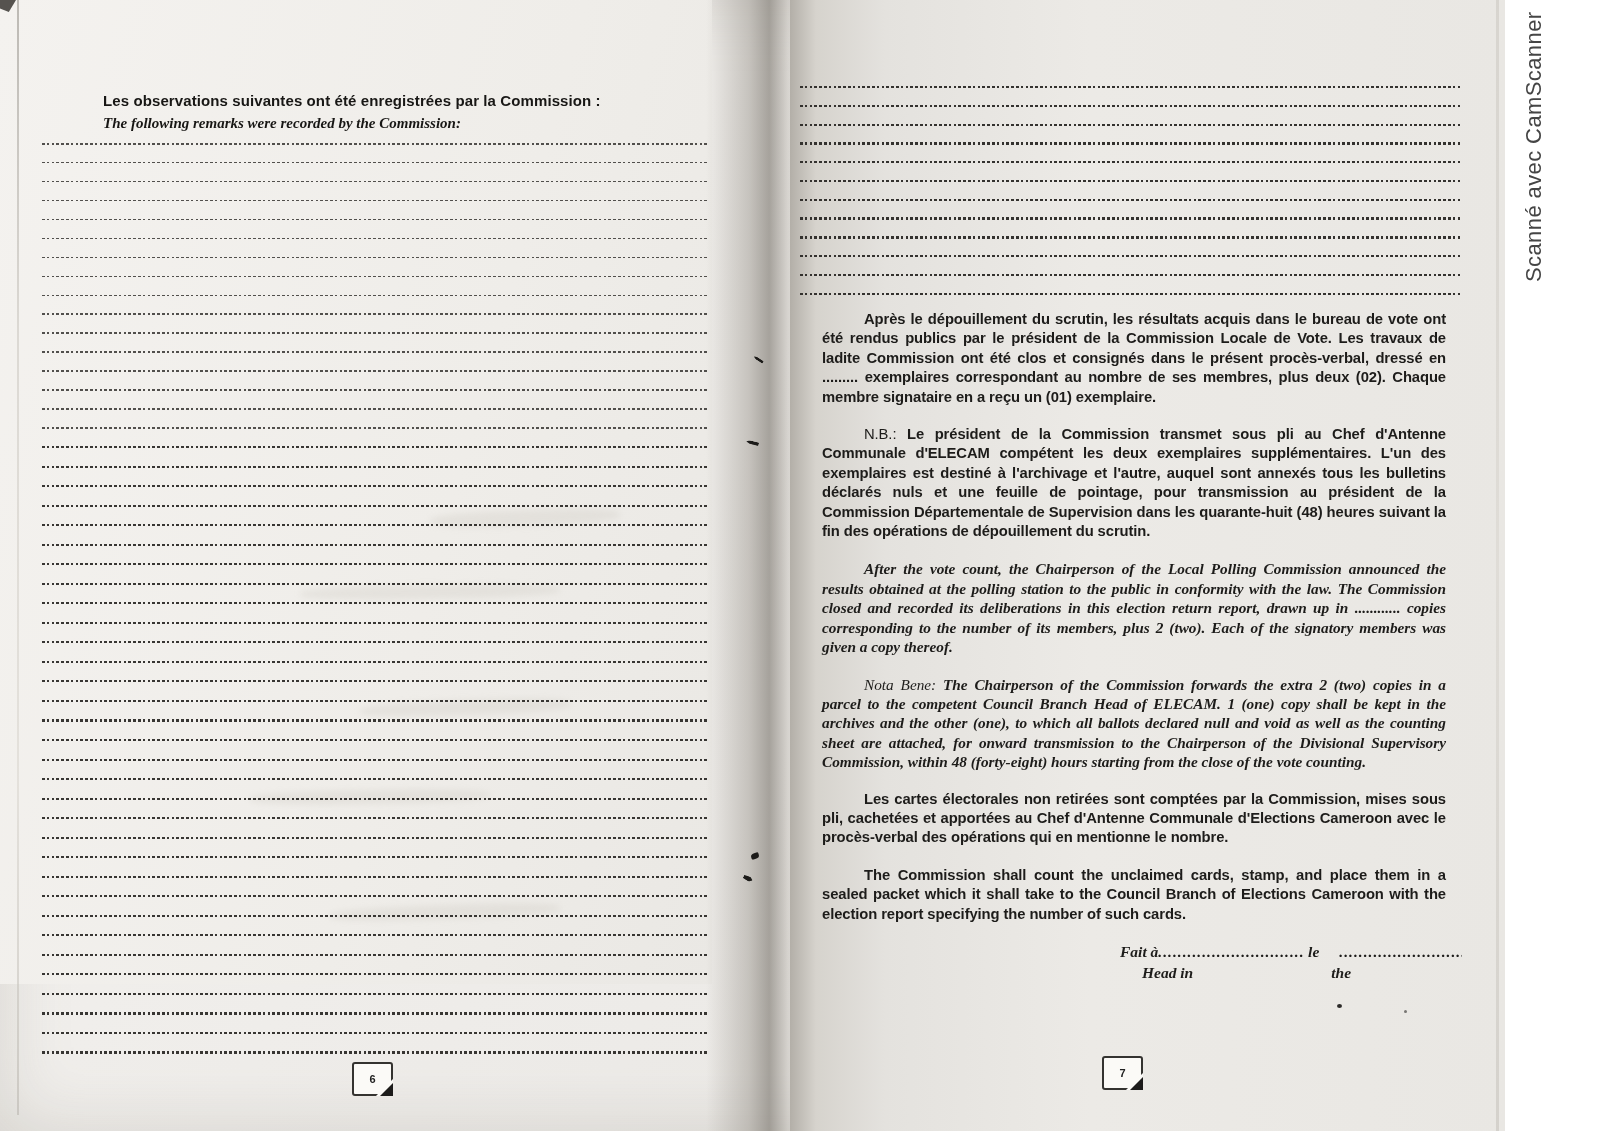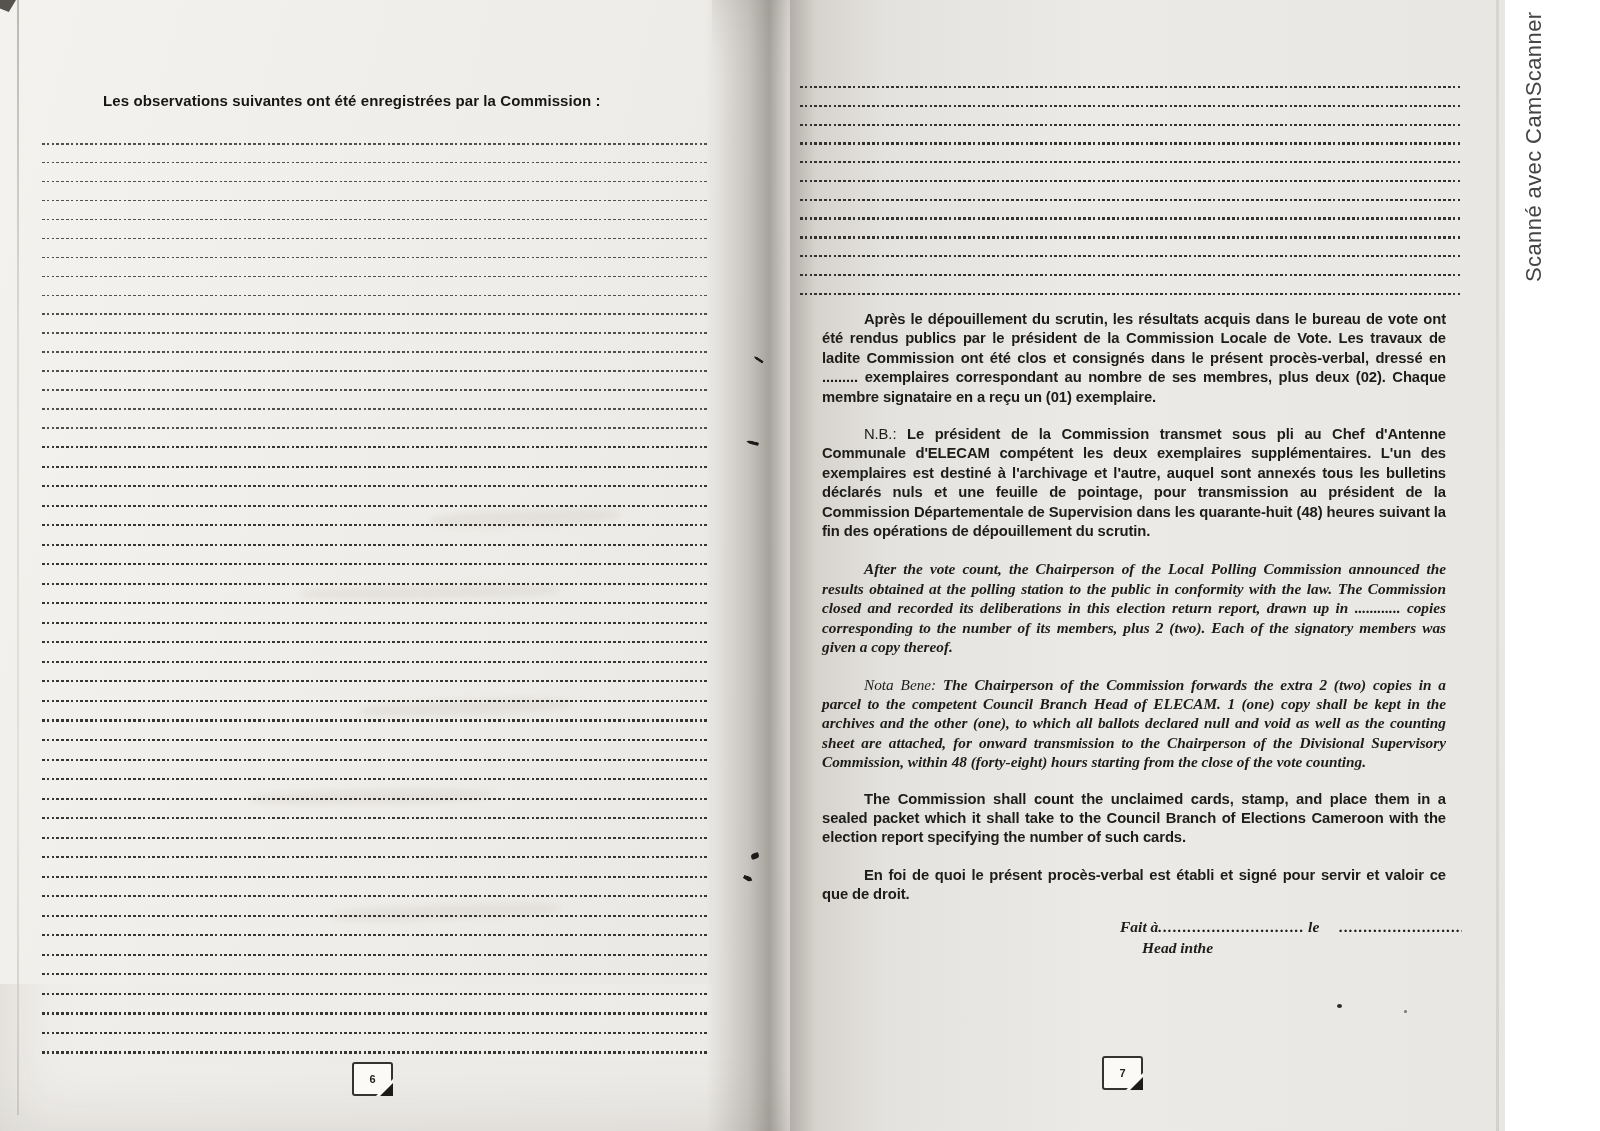--- a/index.html
+++ b/index.html
@@ -72,21 +72,21 @@
   .lead{font-weight:400;}
 
   .closing{margin:12px 0 0 314px;font:italic 700 15.5px/20px "Liberation Serif",serif;color:#1d1c1a;}
   .fait-row{display:flex;align-items:baseline;white-space:nowrap;}
   .dots{display:inline-block;overflow:hidden;white-space:nowrap;letter-spacing:1px;}
   .dots.d1{width:152px;}
   .dots.d2{width:128px;}
   .le-label{margin:0 20px 0 4px;}
   .done-row{margin-top:1px;display:flex;}
   .done-in{margin-left:22px;}
-  .the-label{font-style:italic;}
+  .the-label{margin-left:138px;font-style:italic;}
 
   
   .pagebox{position:absolute;width:37px;height:30px;border:2px solid #343330;border-radius:3px;background:#fbfaf7;}
   .pagebox .num{position:absolute;top:50%;left:50%;transform:translate(-50%,-54%);font:700 11px "Liberation Sans",sans-serif;color:#222;}
   .pagebox .cut{position:absolute;right:-2px;bottom:-2px;width:0;height:0;border-left:17px solid transparent;border-bottom:17px solid #fbfaf7;}
   .pagebox .fold{position:absolute;right:-2px;bottom:-2px;width:0;height:0;border-left:13px solid transparent;border-bottom:13px solid #1c1b1a;}
   .pagebox-left{left:352px;top:1062px;}
   .pagebox-right{left:1102px;top:1056px;}
 
   
@@ -111,20 +111,21 @@
 </head>
 <body>
 
 <div class="scan">
 
   <div class="page-left">
     <div class="corner-mark"></div>
 
     <div class="remarks-header">
       <div class="fr">Les observations suivantes ont été enregistrées par la Commission :</div>
+      <div class="en">The following remarks were recorded by the Commission:</div>
     </div>
 
     <div class="ghost g1"></div>
     <div class="ghost g2"></div>
     <div class="ghost g3"></div>
     <div class="ghost g4"></div>
     <div class="ghost g5"></div>
 
     <div class="rules rules-left">
         <div class="rule"></div>
@@ -210,24 +211,24 @@
   <div class="text-col">
 
     <p class="para style-fr"><span class="lead"></span><span>Après le dépouillement du scrutin, les résultats acquis dans le bureau de vote ont été rendus publics par le président de la Commission Locale de Vote. Les travaux de ladite Commission ont été clos et consignés dans le présent procès-verbal, dressé en ......... exemplaires correspondant au nombre de ses membres, plus deux (02). Chaque membre signataire en a reçu un (01) exemplaire.</span></p>
 
     <p class="para style-fr"><span class="lead">N.B.:</span><span> Le président de la Commission transmet sous pli au Chef d'Antenne Communale d'ELECAM compétent les deux exemplaires supplémentaires. L'un des exemplaires est destiné à l'archivage et l'autre, auquel sont annexés tous les bulletins déclarés nuls et une feuille de pointage, pour transmission au président de la Commission Départementale de Supervision dans les quarante-huit (48) heures suivant la fin des opérations de dépouillement du scrutin.</span></p>
 
     <p class="para style-en"><span class="lead"></span><span>After the vote count, the Chairperson of the Local Polling Commission announced the results obtained at the polling station to the public in conformity with the law. The Commission closed and recorded its deliberations in this election return report, drawn up in ............ copies corresponding to the number of its members, plus 2 (two). Each of the signatory members was given a copy thereof.</span></p>
 
     <p class="para style-en"><span class="lead">Nota Bene:</span><span> The Chairperson of the Commission forwards the extra 2 (two) copies in a parcel to the competent Council Branch Head of ELECAM. 1 (one) copy shall be kept in the archives and the other (one), to which all ballots declared null and void as well as the counting sheet are attached, for onward transmission to the Chairperson of the Divisional Supervisory Commission, within 48 (forty-eight) hours starting from the close of the vote counting.</span></p>
 
+    <p class="para style-fr"><span class="lead"></span><span>Les cartes électorales non retirées sont comptées par la Commission, mises sous pli, cachetées et apportées au Chef d'Antenne Communale d'Elections Cameroon avec le procès-verbal des opérations qui en mentionne le nombre.</span></p>
 
     <p class="para style-fr"><span class="lead"></span><span>The Commission shall count the unclaimed cards, stamp, and place them in a sealed packet which it shall take to the Council Branch of Elections Cameroon with the election report specifying the number of such cards.</span></p>
 
-    <p class="para style-fr tight"><span class="lead"></span><span>En foi de quoi le présent procès-verbal est établi et signé pour servir et valoir ce que de droit.</span></p>
 
 
     <div class="closing">
       <div class="fait-row">
         <span>Fait à</span>
           <span class="dots d1">................................................................</span>
           <span class="le-label">le</span>
           <span class="dots d2">................................................................</span>
       </div>
       <div class="done-row">

